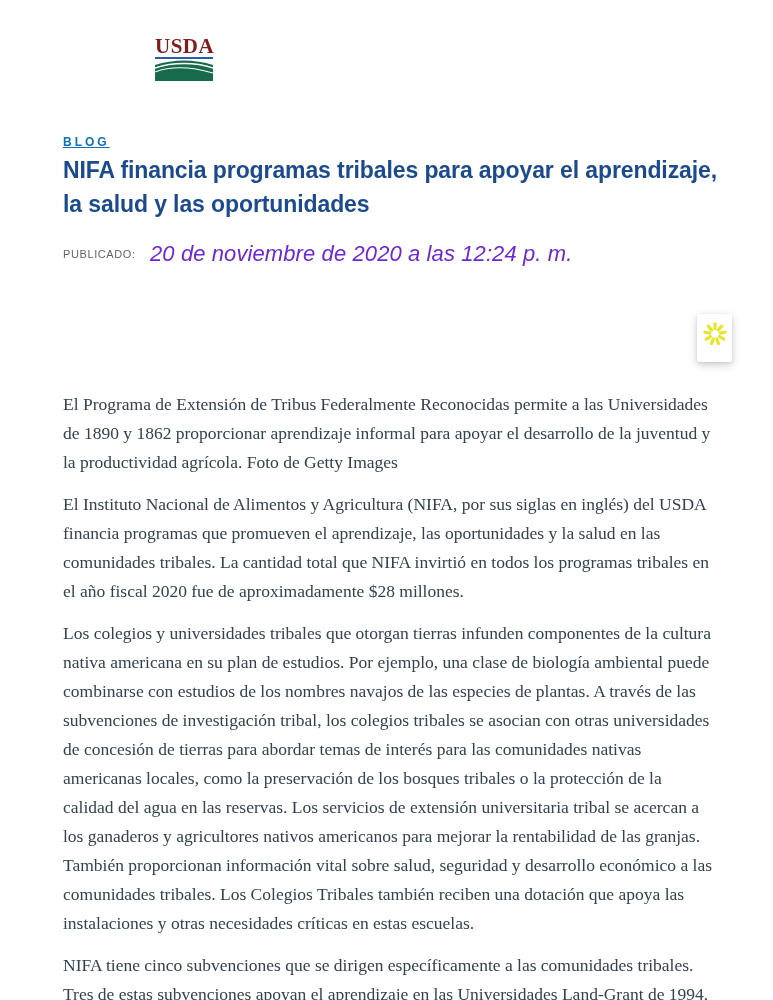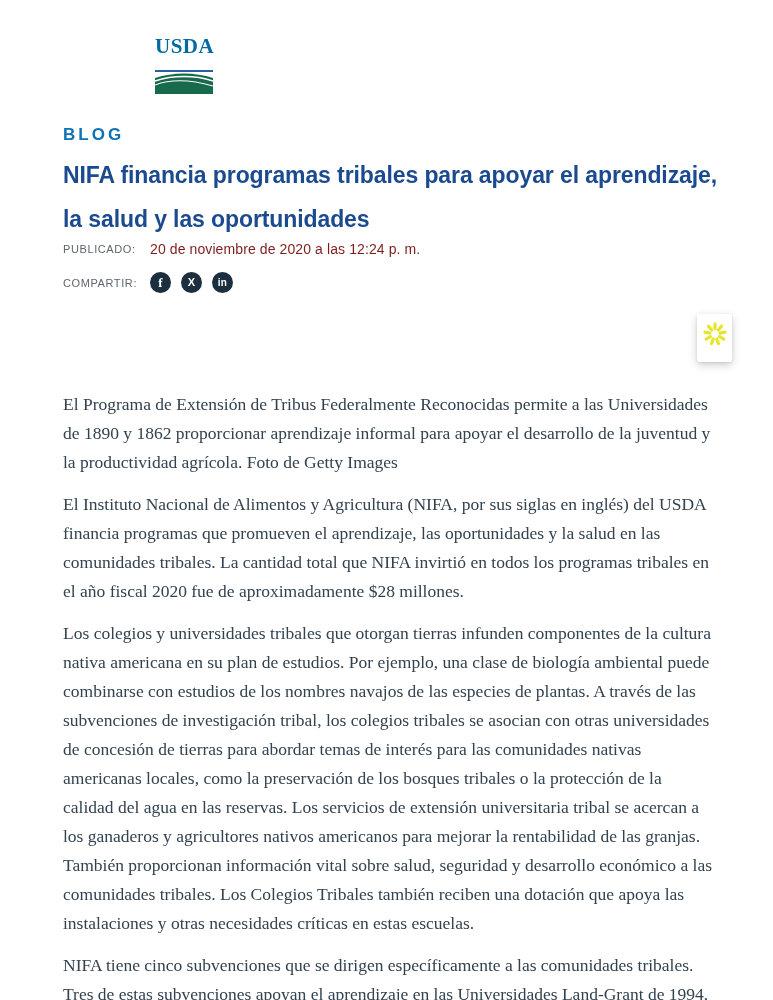--- a/index.html
+++ b/index.html
@@ -14,52 +14,53 @@
 
   
   .logo {
     position: absolute; left: 155px; top: 36px;
     width: 58px; text-decoration: none; cursor: pointer;
     display: block;
   }
   .logo-word {
     font-family: "Liberation Serif", serif;
     font-weight: 700; font-size: 21px; letter-spacing: 0.5px;
-    color: #0369a1; line-height: 20px; text-align: center;
-    border-bottom: 2px solid #2a5da8; padding-bottom: 14px;
+    color: #7f1d1d; line-height: 20px; text-align: center;
+    border-bottom: 2px solid #2a5da8; padding-bottom: 1px;
   }
   .logo-field { display: block; margin-top: 1px; width: 58px; height: 21px; }
 
   .agency {
     position: absolute; left: 231px; top: 45px;
     font-size: 20.5px; color: #24282b; letter-spacing: 0.1px;
     cursor: pointer;
   }
 
   
   .eyebrow {
-    position: absolute; left: 63px; top: 125px;
-    font-size: 17px; font-weight: 700; letter-spacing: 3px;
+    position: absolute; left: 63px; top: 135px;
+    font-size: 12px; font-weight: 700; letter-spacing: 3px;
     color: #0e72b8;
+    text-decoration: underline;
   }
   .title {
     position: absolute; left: 63px; top: 153px; width: 665px;
-    font-size: 23px; font-weight: 700; line-height: 44px;
+    font-size: 23px; font-weight: 700; line-height: 34px;
     color: #1b4a8f; letter-spacing: -0.1px;
   }
 
   
   .meta { position: absolute; left: 63px; display: flex; align-items: center; }
   .meta-published { top: 241px; }
   .meta-share { top: 272px; }
   .meta-label {
     font-size: 11px; color: #5f666d; letter-spacing: 0.6px;
     width: 87px; flex: 0 0 87px;
   }
-  .meta-value { font-size: 14px; color: #7f1d1d; letter-spacing: 0.1px; }
+  .meta-value { font-size: 22px; color: #6d28d9; letter-spacing: 0.1px; font-style: italic; }
   .share-icons { display: flex; gap: 10px; align-items: center; }
   .icon-circle {
     width: 21px; height: 21px; border-radius: 50%;
     background: #1b2f3f; color: #fff;
     display: flex; align-items: center; justify-content: center;
     cursor: pointer; font-weight: 700;
   }
   .icon-circle .glyph { line-height: 1; }
   .glyph-f  { font-size: 13px; font-family: "Liberation Serif", serif; font-weight: 700; }
   .glyph-x  { font-size: 11px; }
@@ -101,34 +102,20 @@
 
   <div class="eyebrow">BLOG</div>
 
   <h1 class="title">NIFA financia programas tribales para apoyar el aprendizaje, la salud y las oportunidades</h1>
 
   <div class="meta meta-published">
     <span class="meta-label">PUBLICADO:</span>
     <span class="meta-value">20 de noviembre de 2020 a las 12:24 p. m.</span>
   </div>
 
-  <div class="meta meta-share">
-    <span class="meta-label">COMPARTIR:</span>
-    <span class="share-icons">
-      <span class="icon-circle">
-        <span class="glyph glyph-f">f</span>
-      </span>
-      <span class="icon-circle">
-        <span class="glyph glyph-x">X</span>
-      </span>
-      <span class="icon-circle">
-        <span class="glyph glyph-in">in</span>
-      </span>
-    </span>
-  </div>
 
   <div class="spinner-card">
     <svg class="spinner-svg" viewBox="0 0 32 32">
       <g stroke="#e5e62c" stroke-width="4" stroke-linecap="round">
         <line x1="16" y1="3.5" x2="16" y2="9.5" transform="rotate(0 16 16)"></line>
         <line x1="16" y1="3.5" x2="16" y2="9.5" transform="rotate(40 16 16)"></line>
         <line x1="16" y1="3.5" x2="16" y2="9.5" transform="rotate(80 16 16)"></line>
         <line x1="16" y1="3.5" x2="16" y2="9.5" transform="rotate(120 16 16)"></line>
         <line x1="16" y1="3.5" x2="16" y2="9.5" transform="rotate(160 16 16)"></line>
         <line x1="16" y1="3.5" x2="16" y2="9.5" transform="rotate(200 16 16)"></line>

